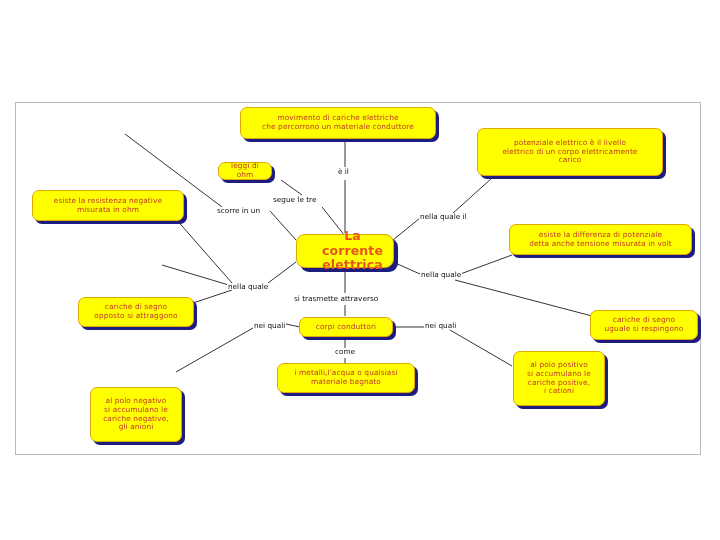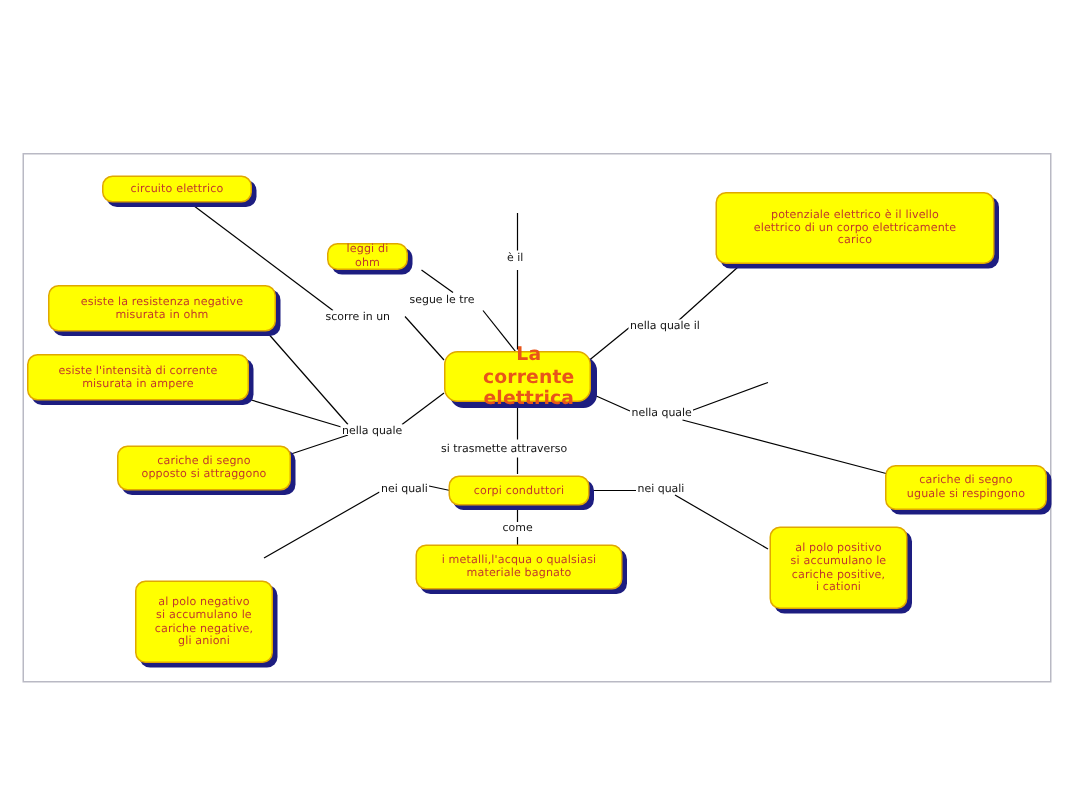--- a/index.html
+++ b/index.html
@@ -111,35 +111,36 @@
       <line x1="253" y1="328" x2="176" y2="372"></line>
 
       <line x1="392" y1="327" x2="424" y2="327"></line>
       <line x1="450" y1="330" x2="512" y2="366"></line>
 
       <line x1="345" y1="338" x2="345" y2="348"></line>
       <line x1="345" y1="358" x2="345" y2="364"></line>
     </g>
   </svg>
 
-  <div class="node" style="left:68px; top:117px; width:100px; height:18px;">circuito elettrico</div>
 
+  <div class="node" style="left:240px; top:107px; width:196px; height:32px;">movimento di cariche elettriche
+che percorrono un materiale conduttore</div>
 
   <div class="node" style="left:477px; top:128px; width:186px; height:48px;">potenziale elettrico è il livello
 elettrico di un corpo elettricamente
 carico</div>
 
   <div class="node" style="left:218px; top:162px; width:54px; height:18px;">leggi di ohm</div>
 
   <div class="node" style="left:32px; top:190px; width:152px; height:31px;">esiste la resistenza negative
 misurata in ohm</div>
 
+  <div class="node" style="left:509px; top:224px; width:183px; height:31px;">esiste la differenza di potenziale
+detta anche tensione misurata in volt</div>
 
-  <div class="node" style="left:18px; top:236px; width:148px; height:31px;">esiste l'intensità di corrente
-misurata in ampere</div>
 
   <div class="node center" style="left:296px; top:234px; width:98px; height:34px;">La corrente
 elettrica</div>
 
   <div class="node" style="left:78px; top:297px; width:116px; height:30px;">cariche di segno
 opposto si attraggono</div>
 
   <div class="node" style="left:590px; top:310px; width:108px; height:30px;">cariche di segno
 uguale si respingono</div>
 

